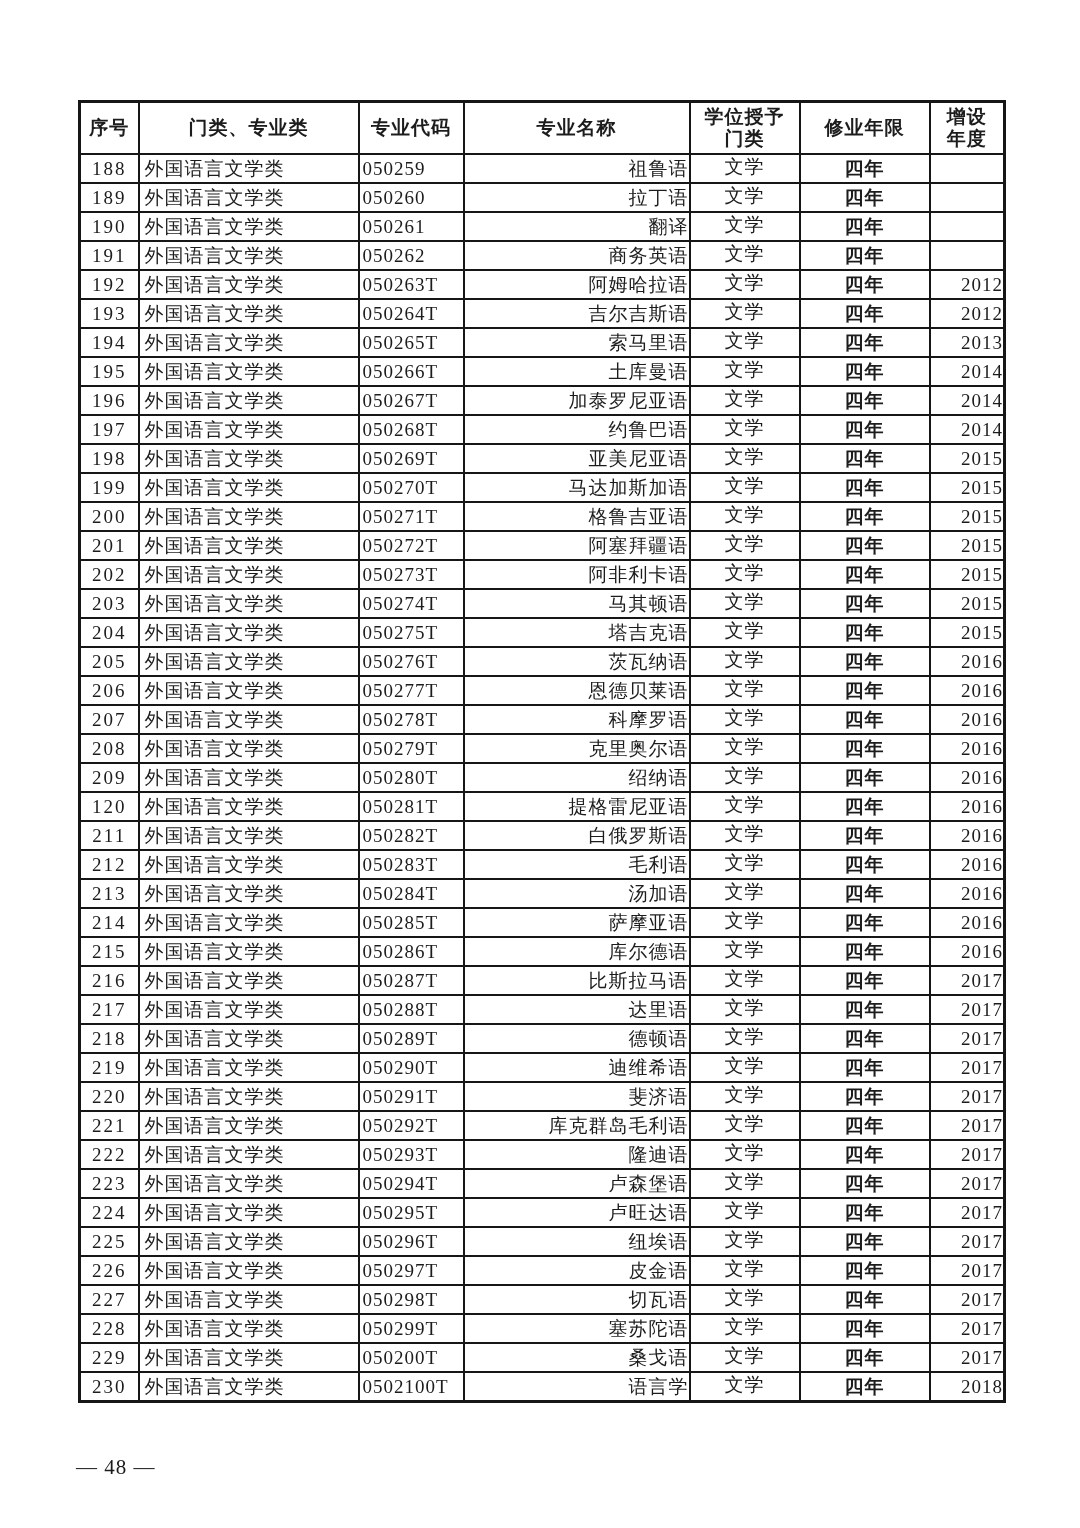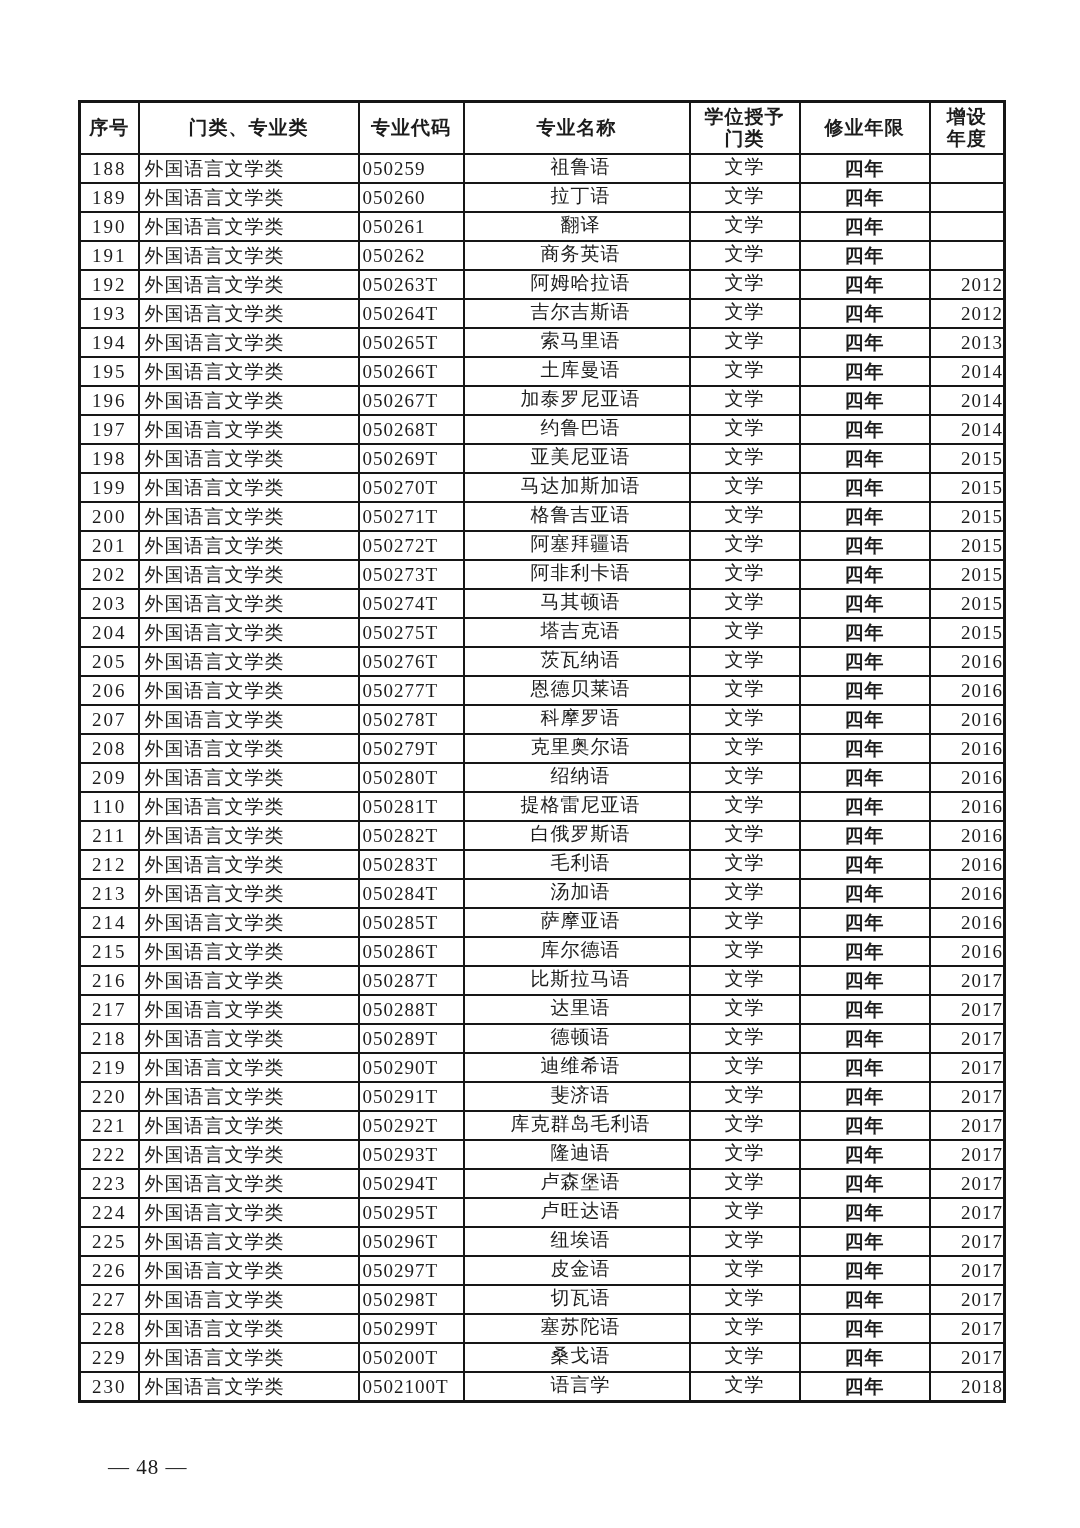--- a/index.html
+++ b/index.html
@@ -44,32 +44,31 @@
   }
   table.majors tbody td {
     height: 27px;
     font-size: 19px;
     line-height: 27px;
     vertical-align: middle;
   }
   .c0 { text-align: center; letter-spacing: 2px; }
   .c1 { text-align: left; padding-left: 5px !important; letter-spacing: 1px; }
   .c2 { text-align: left; padding-left: 3px !important; letter-spacing: 1px; border-radius: 13px; }
-  .c3 { text-align: center; padding-left: 8px !important; letter-spacing: 1px; font-family: Liberation Mono, monospace; }
+  .c3 { text-align: right; padding-left: 8px !important; letter-spacing: 1px; }
   .c4 { text-align: center; letter-spacing: 1px; font-family: Liberation Mono, monospace; }
   .c5 { text-align: center; letter-spacing: 1px; font-weight: bold; }
   .c6 { text-align: right; letter-spacing: 1px; }
   .footer-page-number {
     position: absolute;
     left: 76px;
     top: 1455px;
     font-size: 21px;
     letter-spacing: 1px;
     color: #1c1c1c;
-    margin-left: 32px;
   }
 </style>
 </head>
 <body>
 
 <div class="page">
 
   <table class="majors">
     <colgroup>
       <col style="width:59px">
@@ -286,21 +285,21 @@
         <tr>
       <td class="c0">209</td>
       <td class="c1">外国语言文学类</td>
       <td class="c2">050280T</td>
       <td class="c3">绍纳语</td>
       <td class="c4">文学</td>
       <td class="c5">四年</td>
       <td class="c6">2016</td>
     </tr>
         <tr>
-      <td class="c0">110</td>
+      <td class="c0">120</td>
       <td class="c1">外国语言文学类</td>
       <td class="c2">050281T</td>
       <td class="c3">提格雷尼亚语</td>
       <td class="c4">文学</td>
       <td class="c5">四年</td>
       <td class="c6">2016</td>
     </tr>
         <tr>
       <td class="c0">211</td>
       <td class="c1">外国语言文学类</td>

